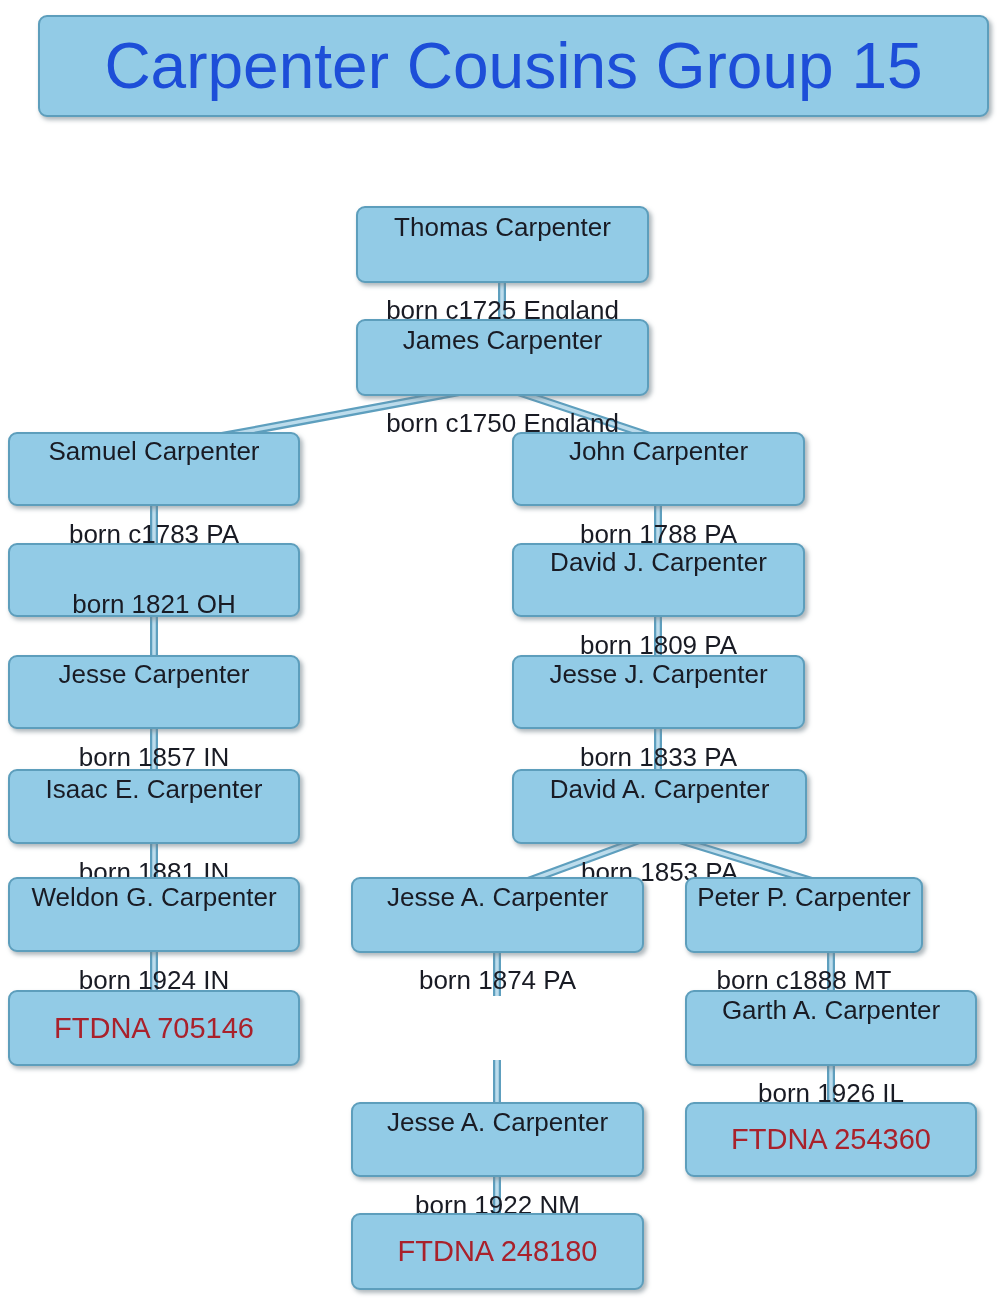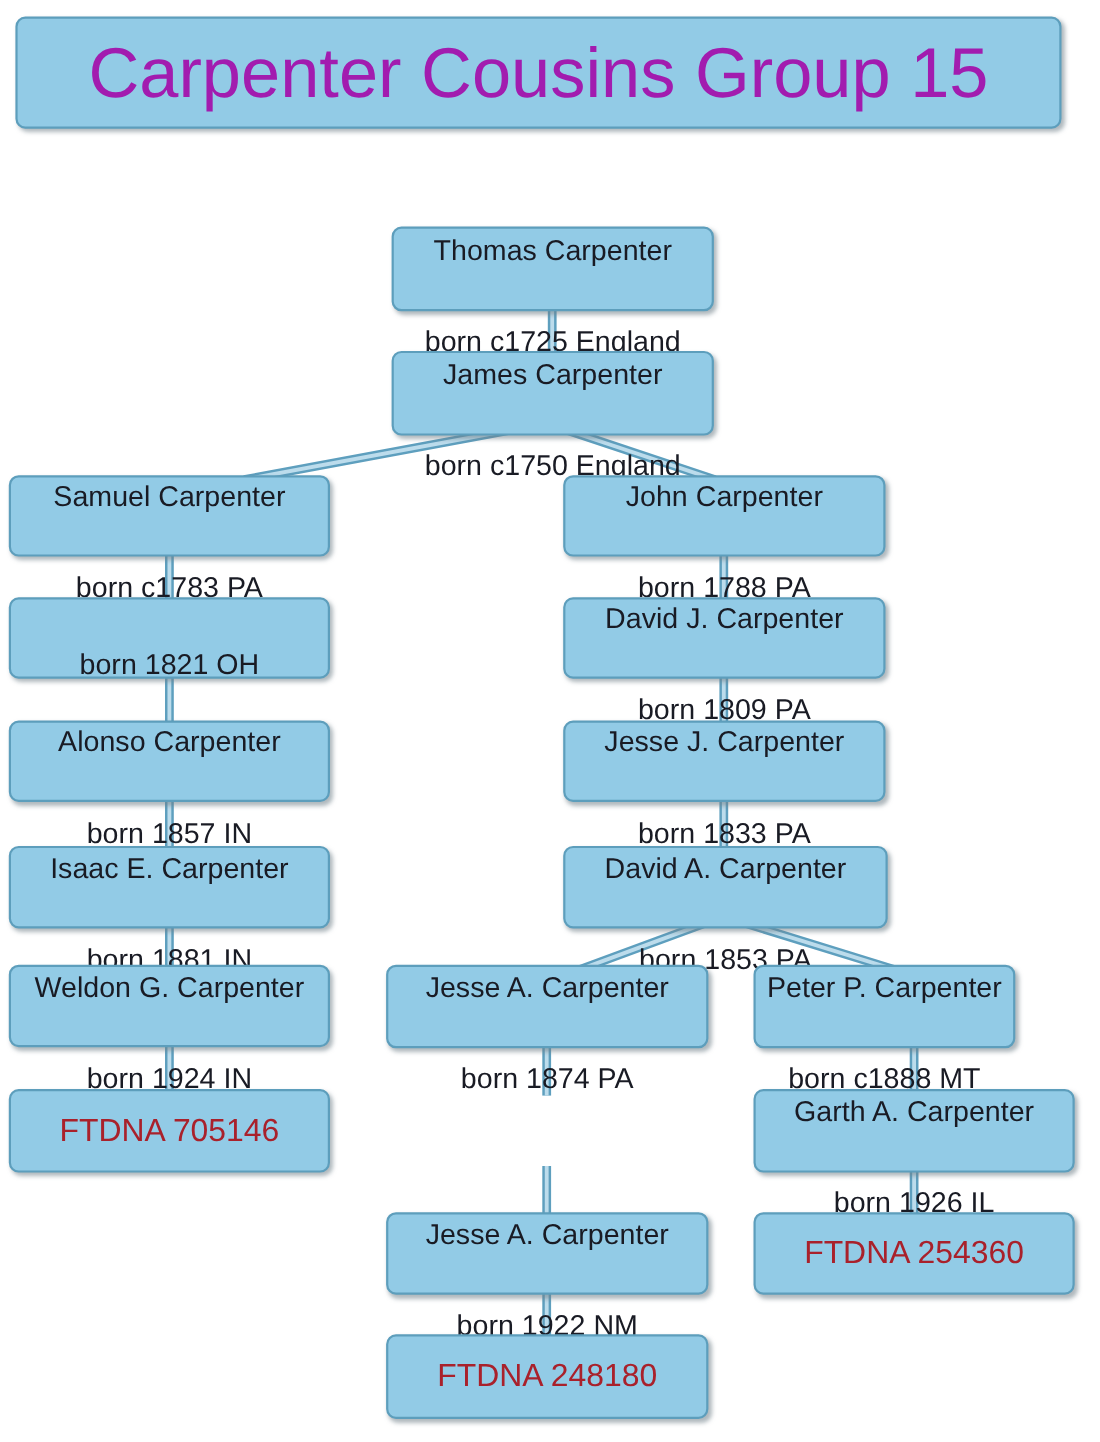--- a/index.html
+++ b/index.html
@@ -35,22 +35,23 @@
     border-radius:9px;
     box-shadow:2.5px 3px 4px rgba(110,125,135,0.55);
     display:flex;
     flex-direction:column;
     align-items:center;
     justify-content:center;
     text-align:center;
   }
   .title-box{
     font-size:64px;
-    color:#a21caf;
+    color:#1d4ed8;
     letter-spacing:0px;
+    margin-left:24px;
   }
   .person .l1,.person .l2{
     font-size:26px;
     line-height:35px;
     color:var(--text);
     margin-top:48px;
   }
   .ftdna-label{
     font-size:29px;
     color:var(--ftdna);
@@ -163,21 +164,21 @@
 
   <div class="box person" style="left:8px;top:543px;width:292px;height:74px">
     <div class="l2">born 1821 OH</div>
   </div>
   <div class="box person" style="left:512px;top:543px;width:293px;height:74px">
     <div class="l1">David J. Carpenter</div>
     <div class="l2">born 1809 PA</div>
   </div>
 
   <div class="box person" style="left:8px;top:655px;width:292px;height:74px">
-    <div class="l1">Alonso Carpenter</div>
+    <div class="l1">Jesse Carpenter</div>
     <div class="l2">born 1857 IN</div>
   </div>
   <div class="box person" style="left:512px;top:655px;width:293px;height:74px">
     <div class="l1">Jesse J. Carpenter</div>
     <div class="l2">born 1833 PA</div>
   </div>
 
   <div class="box person" style="left:8px;top:769px;width:292px;height:75px">
     <div class="l1">Isaac E. Carpenter</div>
     <div class="l2">born 1881 IN</div>

